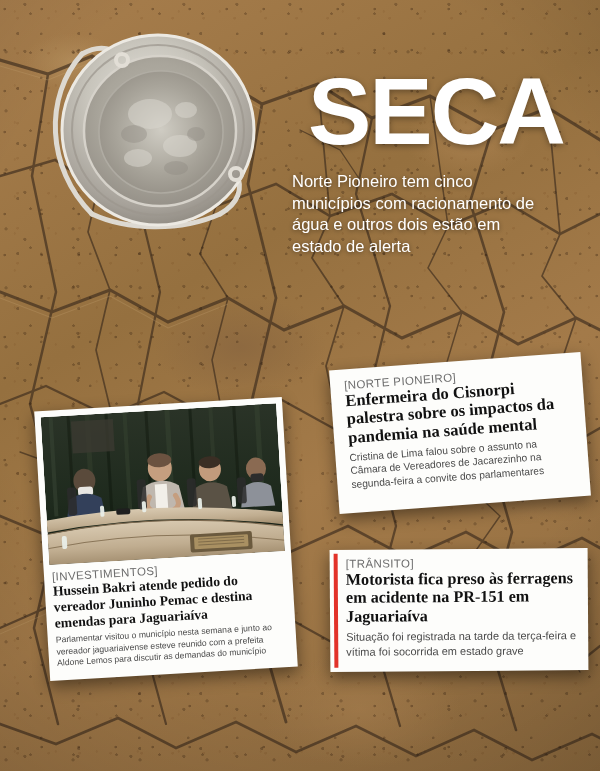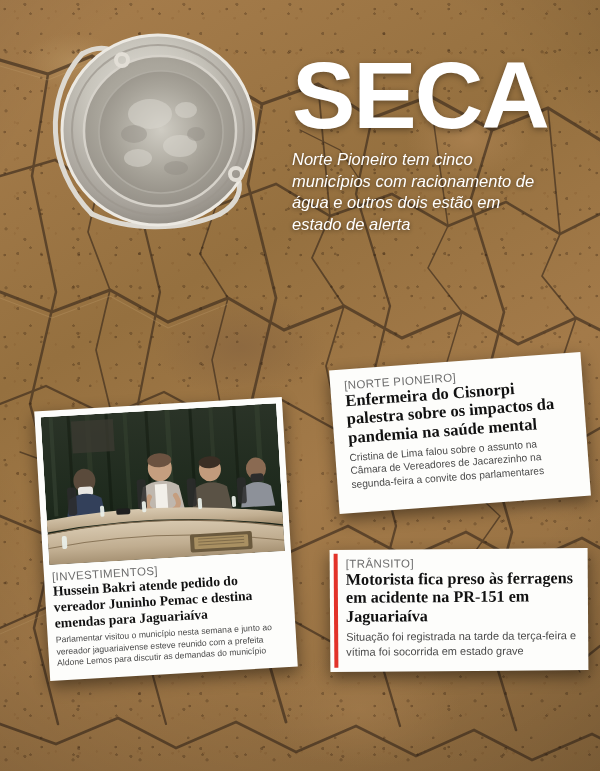--- a/index.html
+++ b/index.html
@@ -67,32 +67,31 @@
     left: 292px; top: 52px;
     width: 300px;
   }
   .seca {
     font-family: "Liberation Sans", sans-serif;
     font-weight: 700;
     font-size: 95px;
     line-height: .92;
     letter-spacing: -2px;
     color: #ffffff;
-    margin: 0;
+    margin: 16px;
     text-shadow: 0 2px 6px rgba(0,0,0,.35);
   }
   .kicker {
     margin: 10px 0 0 0;
     font-size: 16.5px;
     line-height: 1.30;
     color: #ffffff;
     font-weight: 400;
     text-shadow: 0 1px 4px rgba(0,0,0,.45);
     max-width: 252px;
-    font-style: italic;
   }
 
   
   .card {
     position: absolute;
     background: #fdfdfb;
     box-shadow: 0 6px 16px rgba(0,0,0,.45);
     box-sizing: border-box;
   }
   .card .tag {

